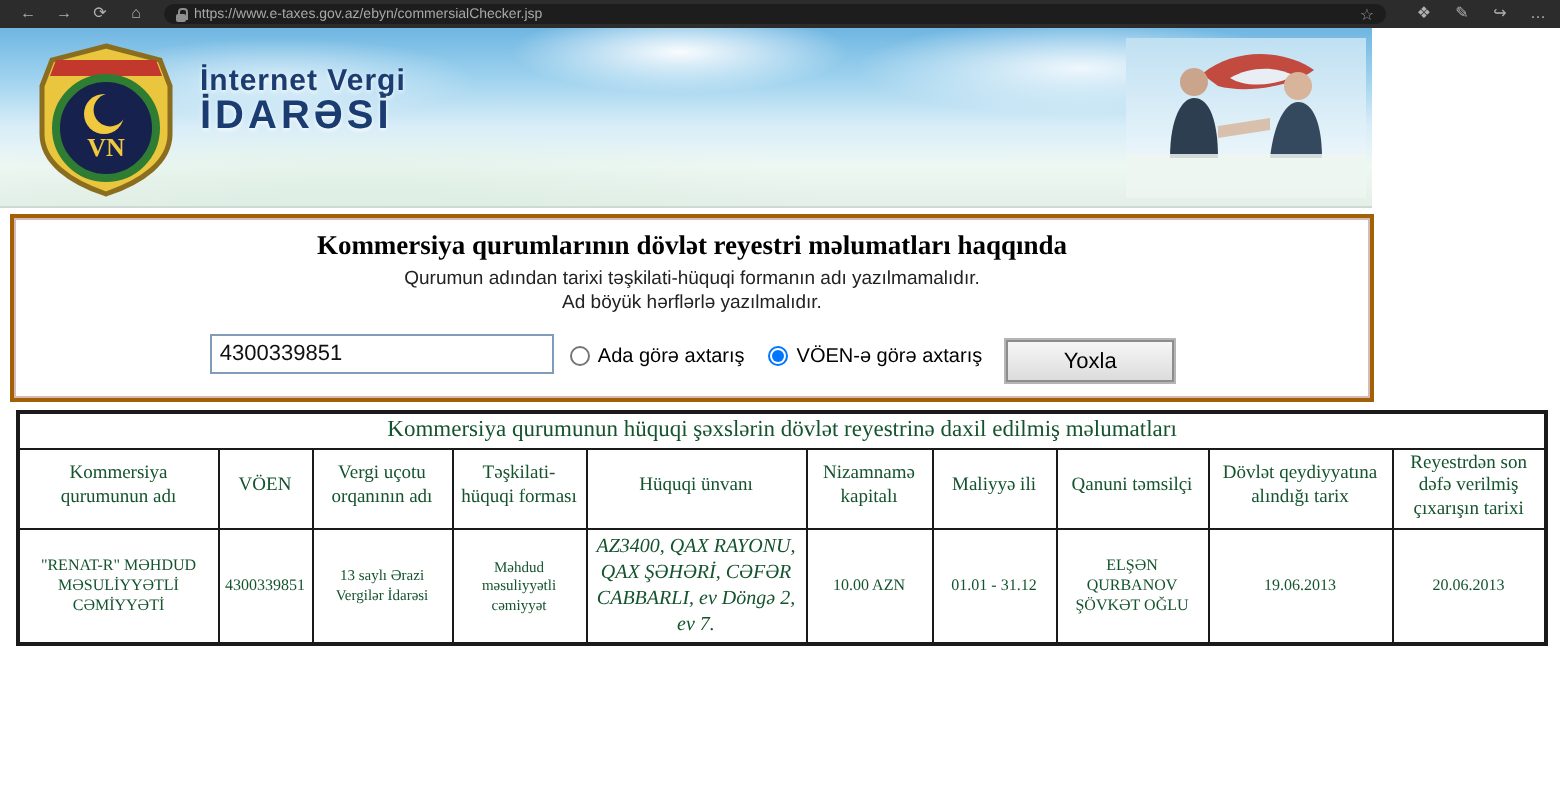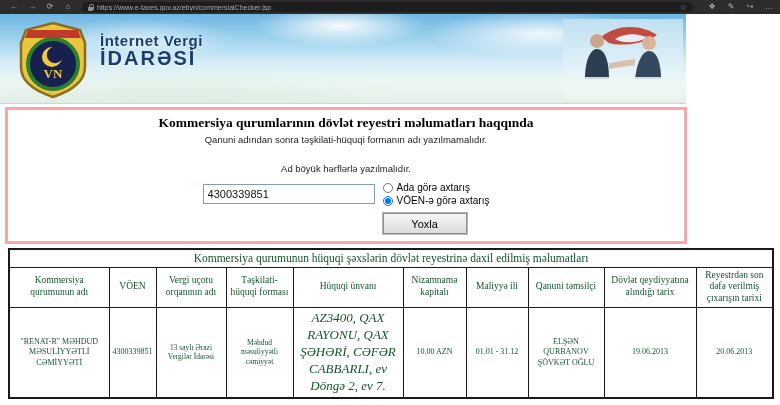--- a/index.html
+++ b/index.html
@@ -33,48 +33,48 @@
               linear-gradient(180deg, #6fb6e2 0%, #9ed2ee 28%, #d8edf8 55%, #eef8f3 78%, #e3efe7 100%);
             border-bottom: 1px solid #cfd9d3; }
   .banner-title { position: absolute; left: 100px; top: 18px; color: #1b3c70;
                   text-shadow: 0 1px 2px rgba(255,255,255,.8); }
   .banner-title .l1 { font-size: 15px; font-weight: bold; letter-spacing: .5px; }
   .banner-title .l2 { font-size: 20px; font-weight: bold; letter-spacing: 2px; margin-top: -2px; }
   .emblem { position: absolute; left: 16px; top: 7px; text-align: right; }
   .banner-photo { position: absolute; left: 563px; top: 5px; }
 
   
-  .form-box { width: 682px; margin: 3px 0 0 5px; border: 2px solid #fca5a5;
+  .form-box { width: 682px; margin: 3px 0 0 5px; border: 2px solid #a16207;
               box-shadow: inset 0 0 0 1px #d8b9b9; padding: 6px 10px 8px; background: #fff; }
   .form-title { text-align: center; font-family: "Liberation Serif", serif; font-weight: bold;
                 font-size: 13.5px; color: #000; }
   .form-note { text-align: center; font-size: 9.5px; color: #222; margin-top: 3px; }
-  .form-note + .form-note { margin-top: 18px; }
+  .form-note + .form-note { margin-top: 1px; }
   .controls { display: flex; justify-content: center; align-items: flex-start; gap: 8px; margin-top: 8px; }
   .search-input { width: 172px; height: 20px; border: 1px solid #7f9db9; font-size: 11px;
                   padding: 0 4px; font-family: "Liberation Sans", sans-serif; color: #111; margin-top: 2px; }
-  .radio-col { display: flex; flex-direction: column; gap: 2px; }
+  .radio-col { display: flex; flex-direction: row; gap: 12px; }
   .radio-row { display: flex; align-items: center; gap: 4px; font-size: 10px; color: #000; cursor: pointer; }
   .radio-row input { width: 10px; height: 10px; margin: 0; }
   .check-btn { margin-top: 5px; width: 84px; height: 21px; font-size: 11px; color: #000;
                font-family: "Liberation Sans", sans-serif;
                background: linear-gradient(180deg, #f6f6f6, #dcdcdc); border: 1px solid #8d8d8d;
                box-shadow: 0 0 0 1px #b5b5b5; cursor: pointer; }
 
   
   table.results { border-collapse: collapse; table-layout: fixed; width: 764px; margin: 4px 0 0 8px;
                   font-family: "Liberation Serif", serif; color: #14532d; }
   table.results td { border: 1px solid #1a1a1a; text-align: center; vertical-align: middle;
                      padding: 2px 3px; overflow: hidden; }
   table.results { border: 2px solid #1a1a1a; }
   td.caption-cell { font-size: 11.5px; height: 18px; }
   td.head-cell { font-size: 9.5px; height: 40px; line-height: 1.25; }
   td.data-cell { font-size: 8px; height: 46px; line-height: 1.3; }
   td.data-small { font-size: 7.5px; }
-  td.addr { font-style: italic; font-size: 13px; }
+  td.addr { font-style: italic; font-size: 10px; }
 </style>
 </head>
 <body>
 
 <div class="browser-bar">
   <span class="nav-icon">←</span>
   <span class="nav-icon">→</span>
   <span class="nav-icon">⟳</span>
   <span class="nav-icon">⌂</span>
   <div class="url-bar">
@@ -122,21 +122,21 @@
       <circle cx="86" cy="24" r="7" fill="#d7b49a"></circle>
       <path d="M72 60 C74 42 80 32 86 32 C94 32 98 44 98 60 Z" fill="#34495e"></path>
       <path d="M46 44 L72 40 L72 46 L46 50 Z" fill="#d7b49a" opacity="0.8"></path>
       <rect x="0" y="58" width="120" height="22" fill="#eef6f1" opacity="0.85"></rect>
     </svg>
   </div>
 </div>
 
 <div class="form-box">
   <div class="form-title">Kommersiya qurumlarının dövlət reyestri məlumatları haqqında</div>
-  <div class="form-note">Qanuni adından sonra təşkilati-hüquqi formanın adı yazılmamalıdır.</div>
+  <div class="form-note">Qurumun adından tarixi təşkilati-hüquqi formanın adı yazılmamalıdır.</div>
   <div class="form-note">Ad böyük hərflərlə yazılmalıdır.</div>
   <div class="controls">
     <input class="search-input" type="text" value="4300339851" style="">
     <div class="radio-col">
       <label class="radio-row">
         <input type="radio" name="mode" style="">
         <span>Ada görə axtarış</span>
       </label>
       <label class="radio-row">
         <input type="radio" name="mode" checked="" style="">

